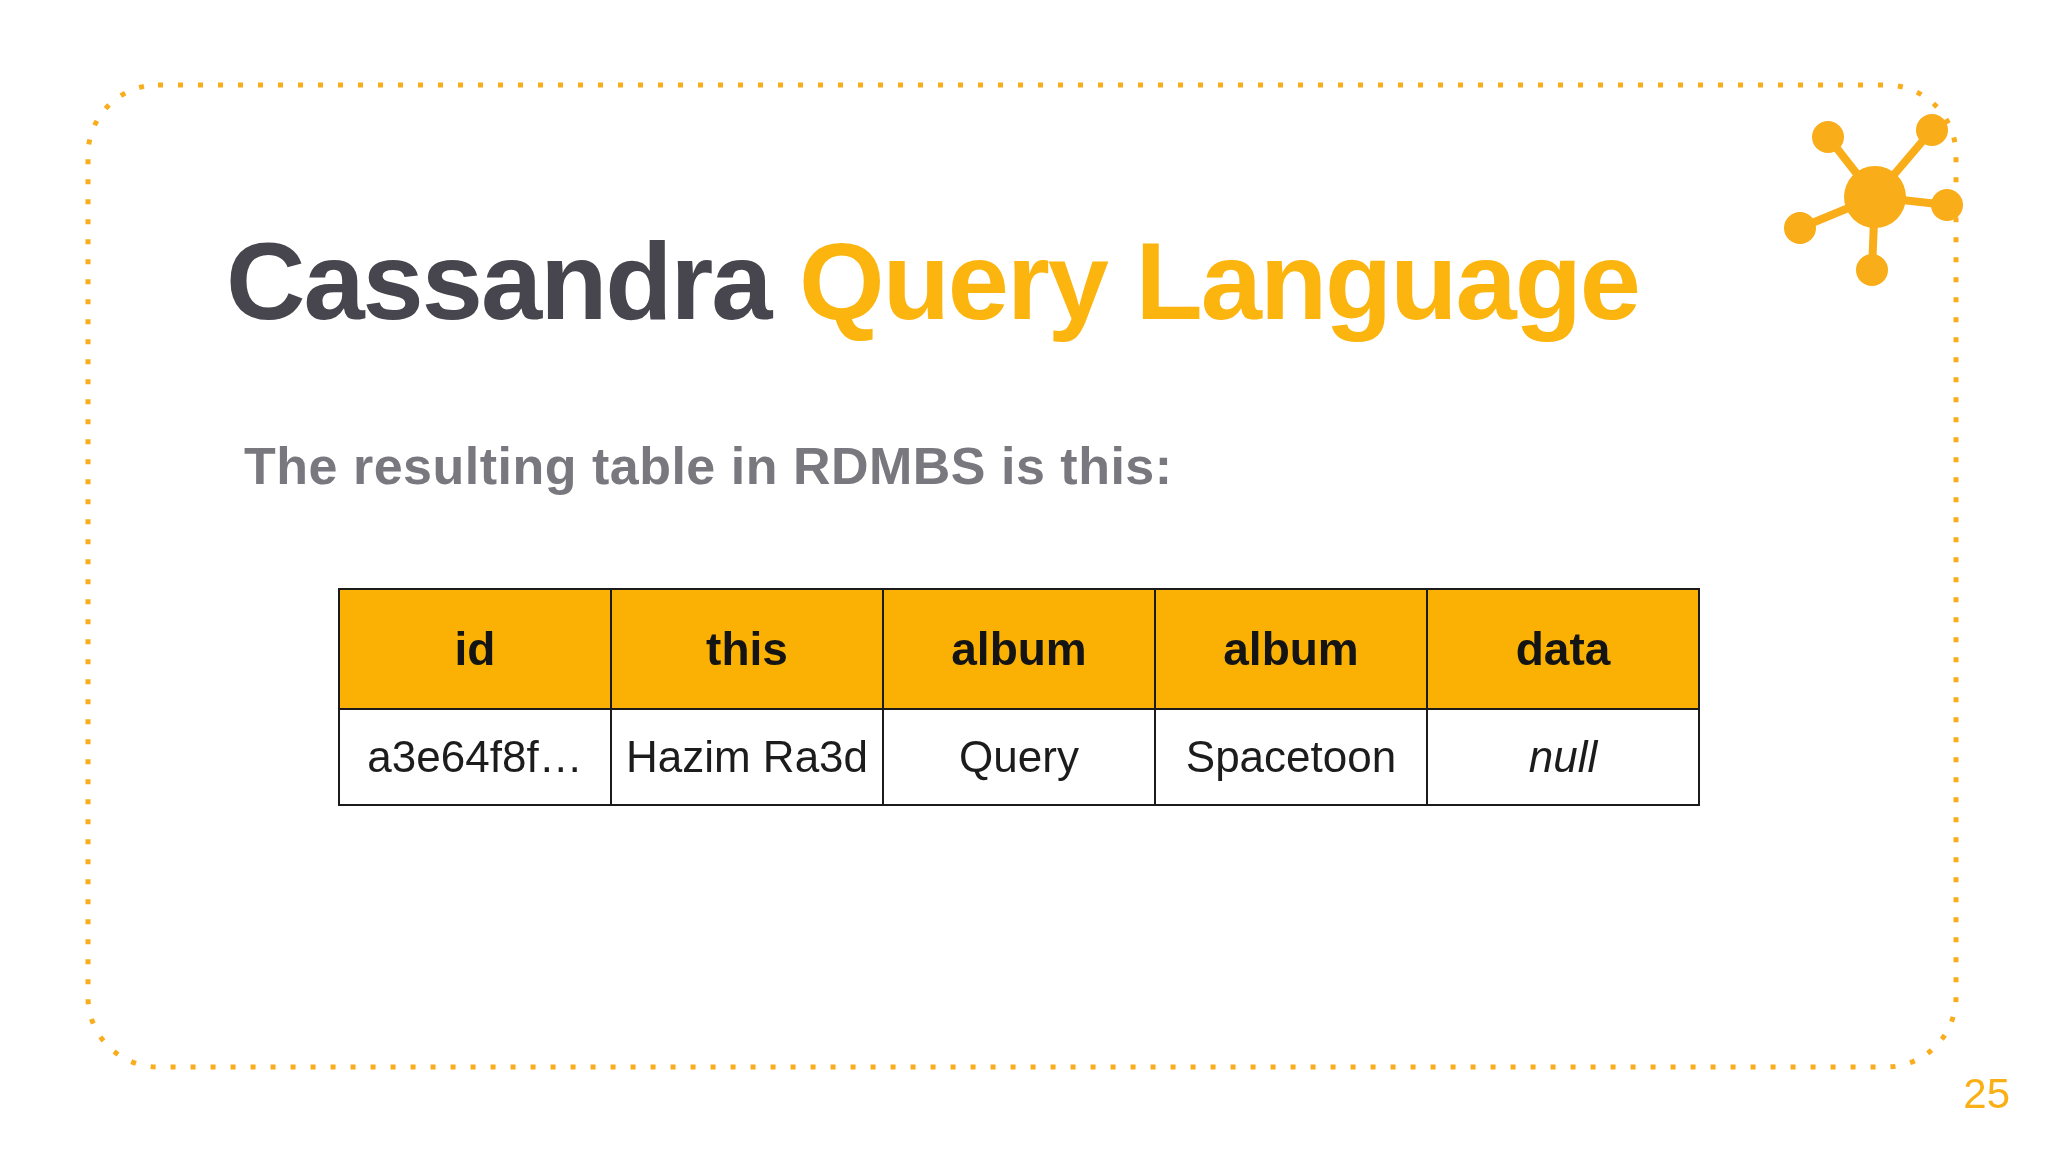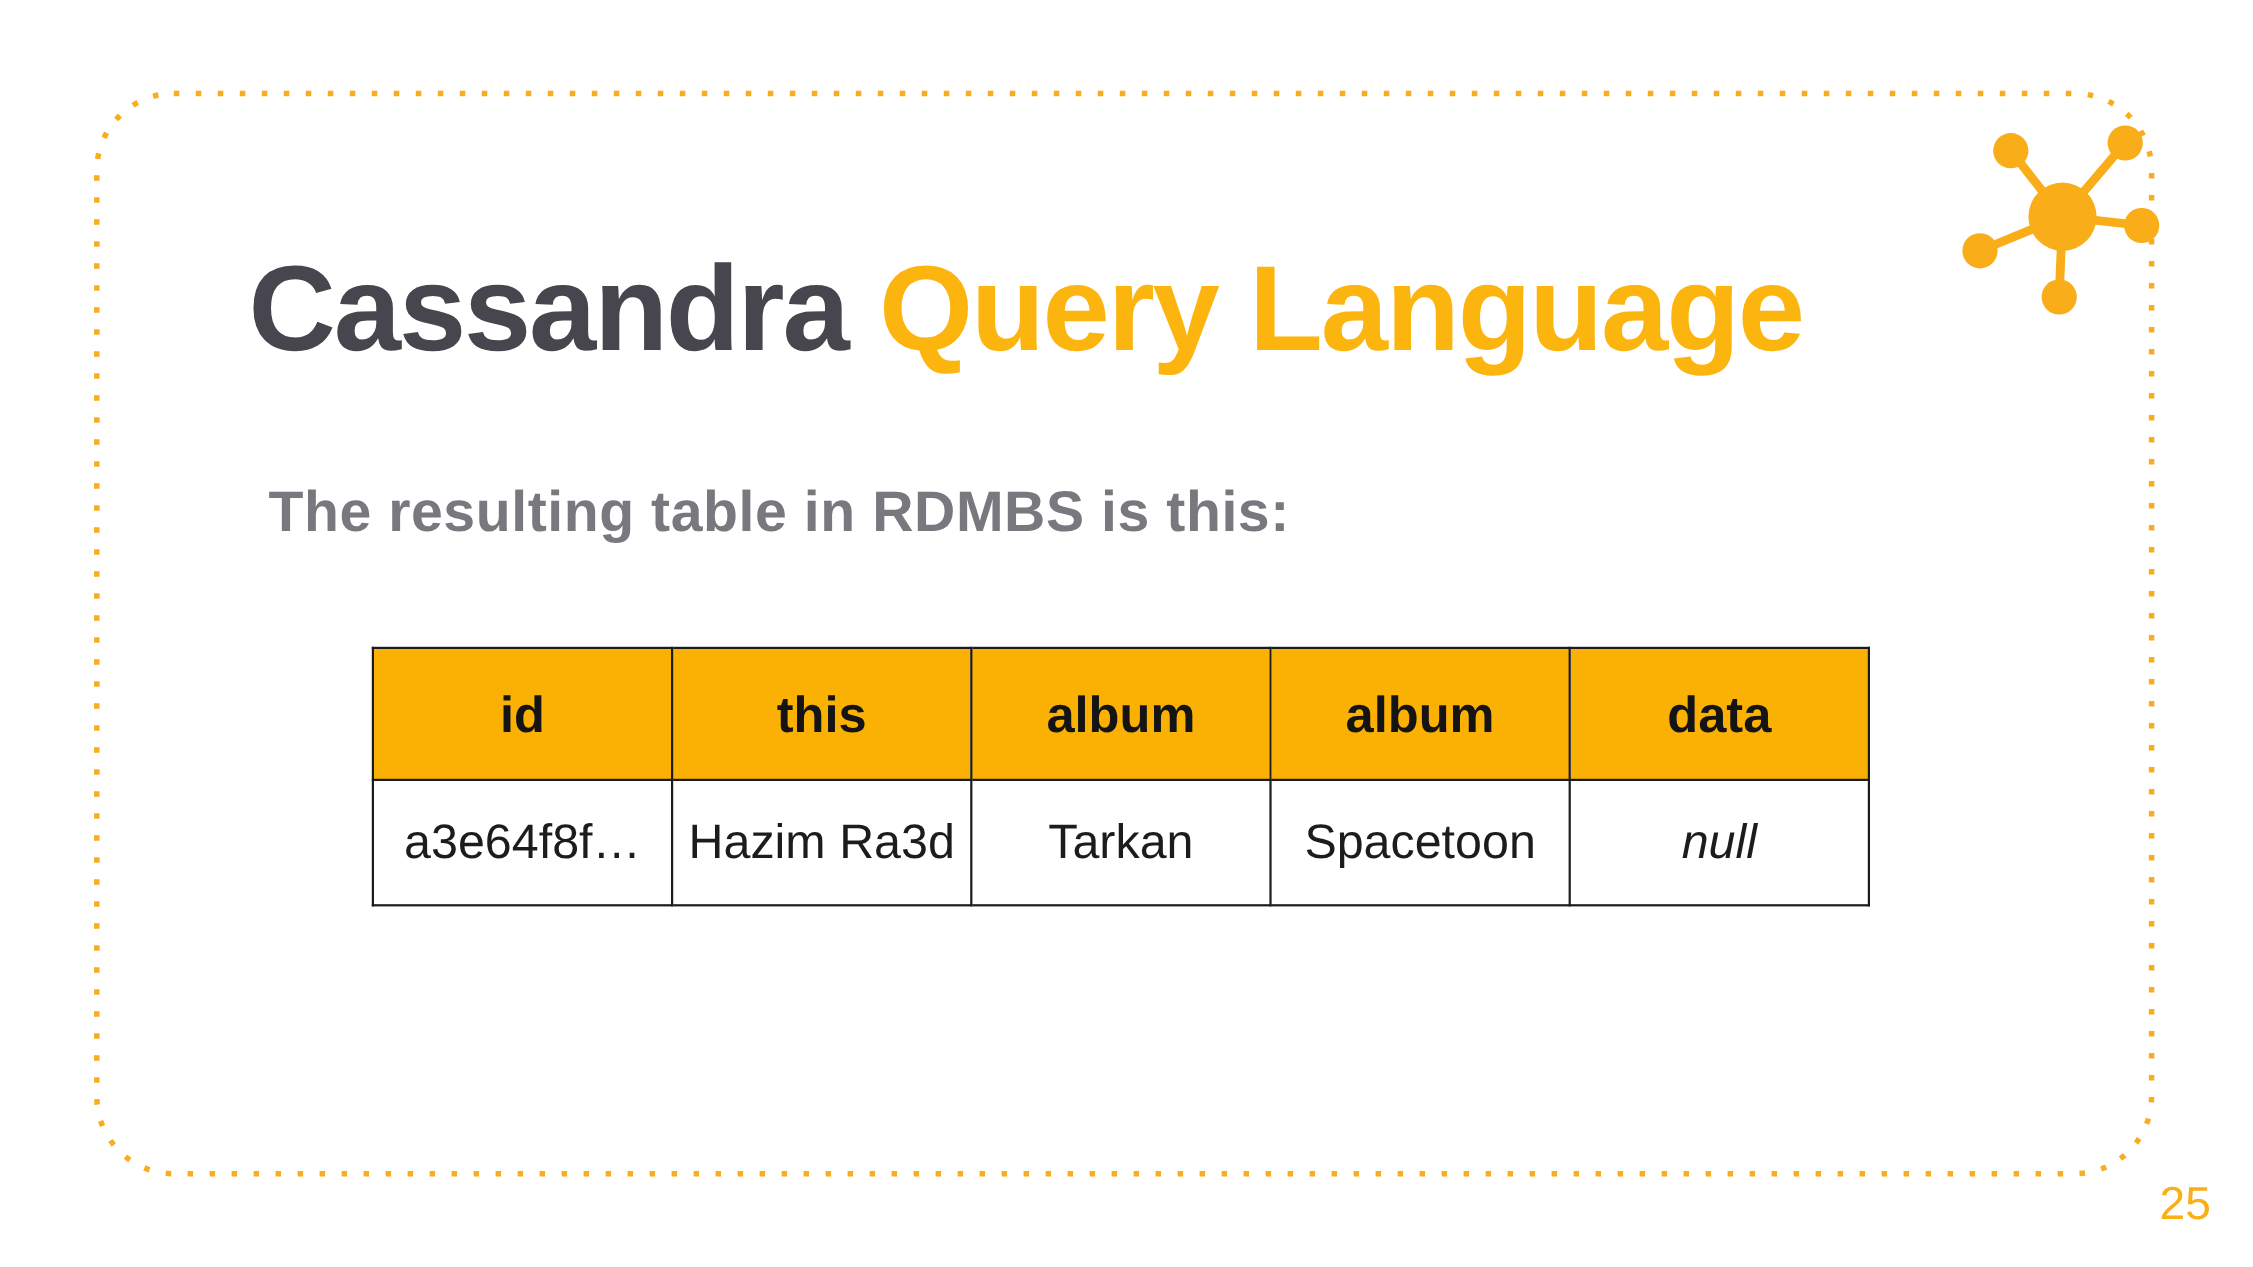--- a/index.html
+++ b/index.html
@@ -48,21 +48,21 @@
     table-layout: fixed;
   }
   .rdbms-table th, .rdbms-table td {
     border: 2px solid #1b1b1b;
     text-align: center;
     vertical-align: middle;
     padding: 0;
     overflow: hidden;
   }
   .rdbms-table thead tr { height: 120px; }
-  .rdbms-table tbody tr { height: 114px; }
+  .rdbms-table tbody tr { height: 96px; }
   .rdbms-table th {
     background: #fbb103;
     color: #141414;
     font-size: 46px;
     font-weight: bold;
     text-decoration-thickness: 4px;
     text-underline-offset: 9px;
   }
   .rdbms-table td {
     background: #ffffff;
@@ -109,21 +109,21 @@
         <th>this</th>
         <th>album</th>
         <th>album</th>
         <th>data</th>
       </tr>
     </thead>
     <tbody>
       <tr>
         <td>a3e64f8f…</td>
         <td>Hazim Ra3d</td>
-        <td>Tarkan</td>
+        <td>Query</td>
         <td>Spacetoon</td>
         <td class="is-italic">null</td>
       </tr>
     </tbody>
   </table>
 
   <svg class="molecule-icon" width="240" height="240" viewBox="1770 95 240 240" aria-hidden="true">
     <g stroke="#f9ad19" stroke-width="8" fill="none">
       <line x1="1875" y1="197" x2="1828" y2="137"></line>
       <line x1="1875" y1="197" x2="1932" y2="130"></line>

